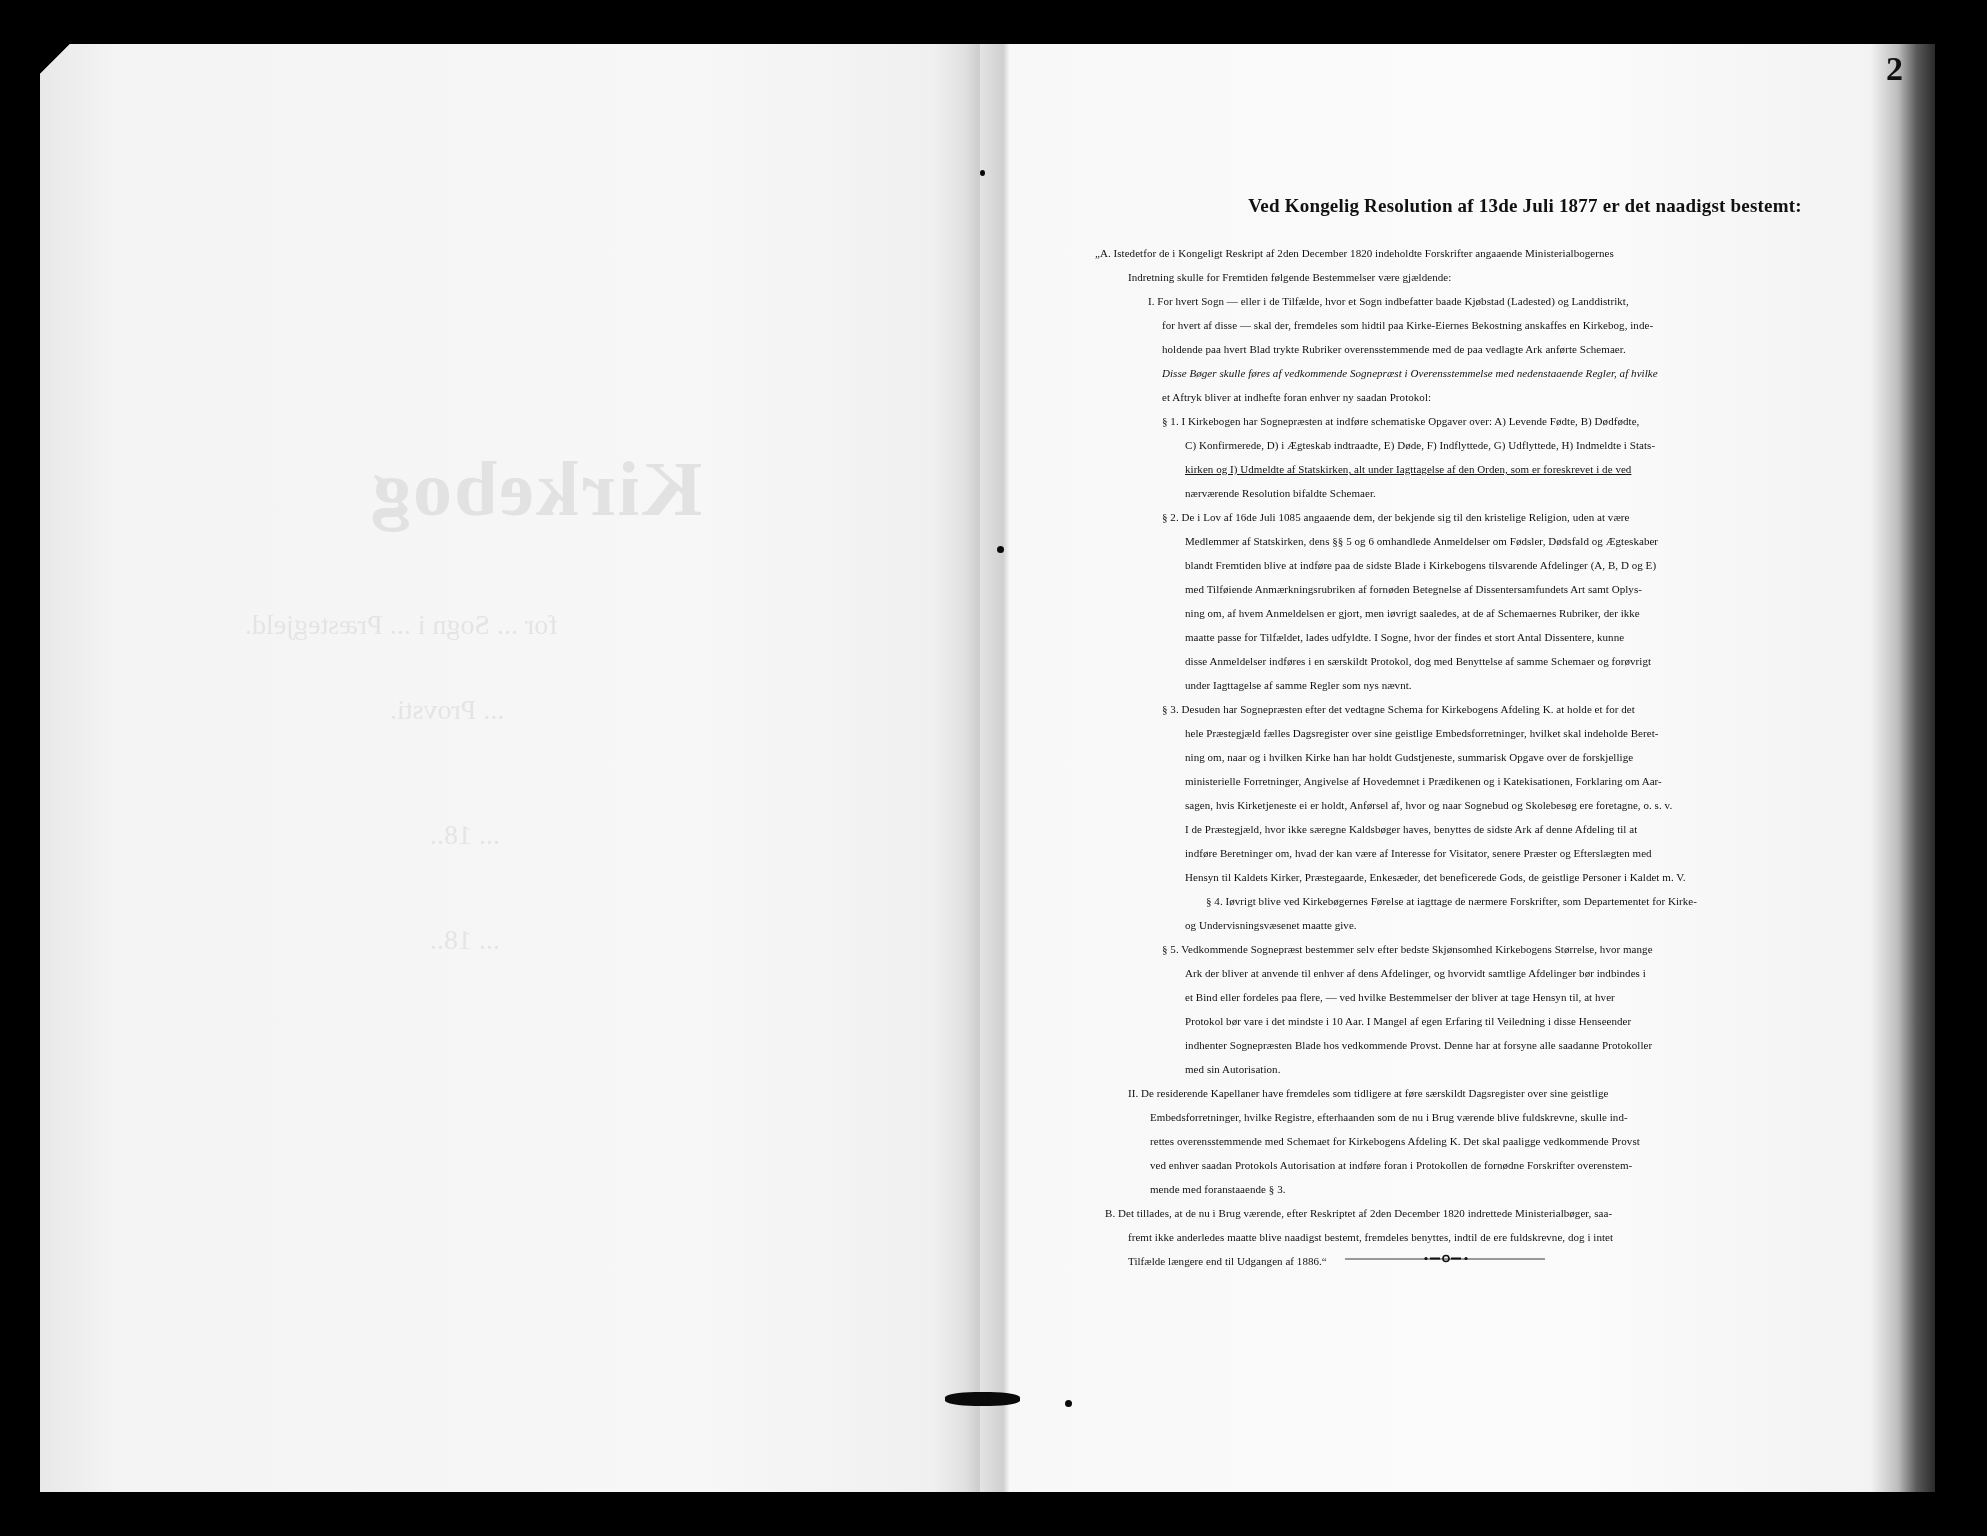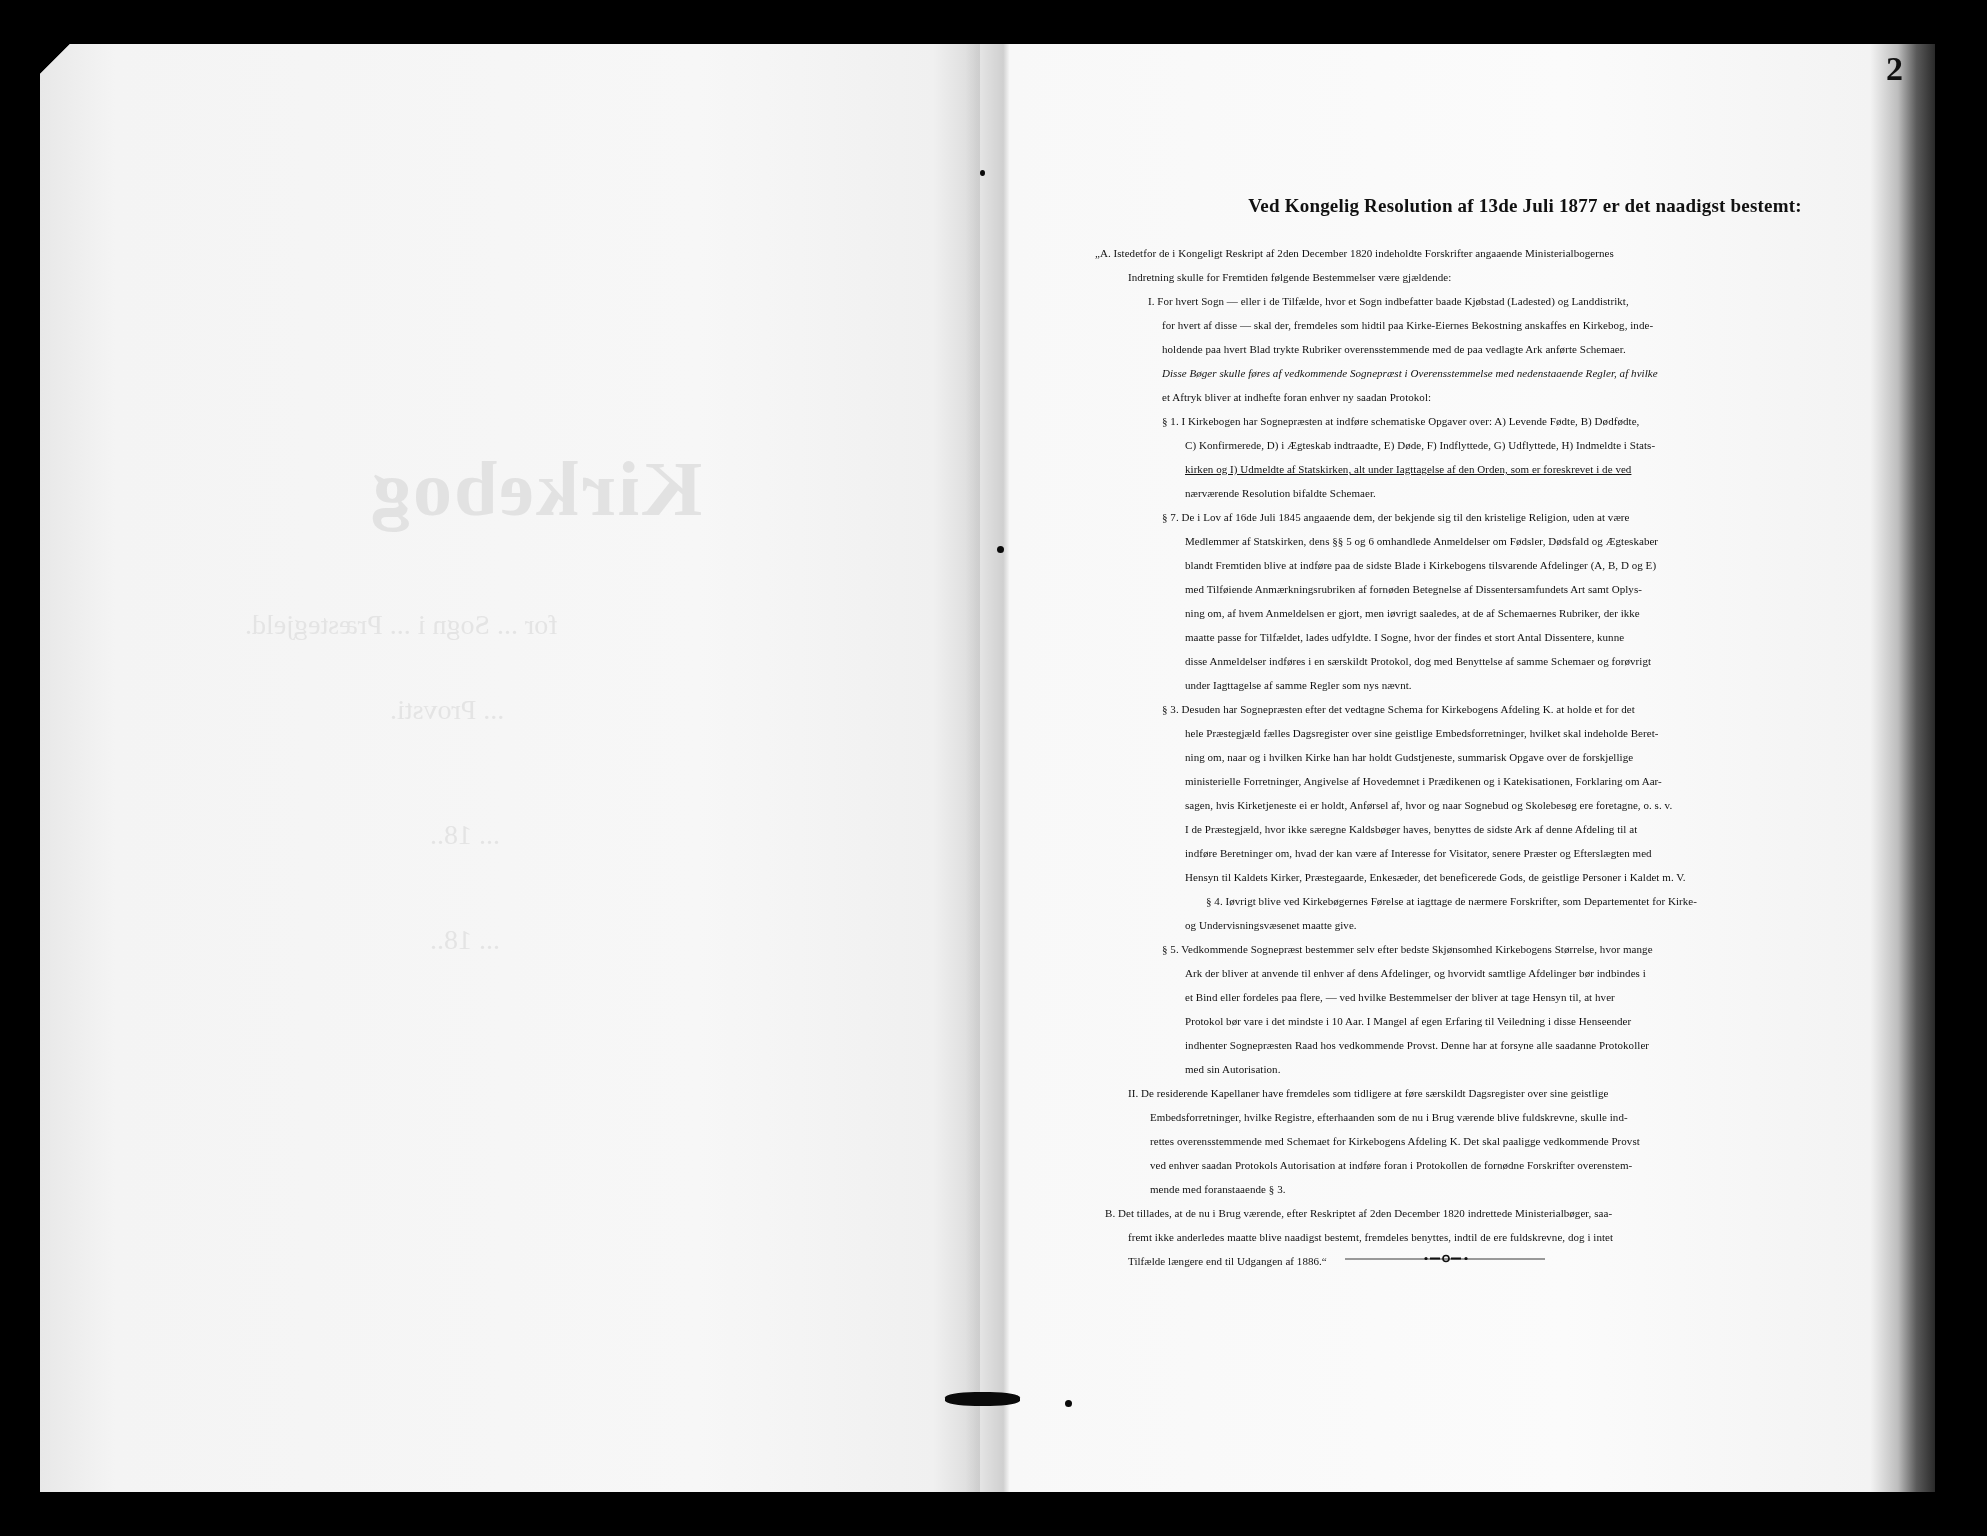--- a/index.html
+++ b/index.html
@@ -47,21 +47,21 @@
     <div class="line" style="left: 1128px; top: 272px;">Indretning skulle for Fremtiden følgende Bestemmelser være gjældende:</div>
     <div class="line" style="left: 1148px; top: 296px;">I. For hvert Sogn — eller i de Tilfælde, hvor et Sogn indbefatter baade Kjøbstad (Ladested) og Landdistrikt,</div>
     <div class="line" style="left: 1162px; top: 320px;">for hvert af disse — skal der, fremdeles som hidtil paa Kirke-Eiernes Bekostning anskaffes en Kirkebog, inde-</div>
     <div class="line" style="left: 1162px; top: 344px;">holdende paa hvert Blad trykte Rubriker overensstemmende med de paa vedlagte Ark anførte Schemaer.</div>
     <div class="line" style="left: 1162px; top: 368px; font-style: italic;">Disse Bøger skulle føres af vedkommende Sognepræst i Overensstemmelse med nedenstaaende Regler, af hvilke</div>
     <div class="line" style="left: 1162px; top: 392px;">et Aftryk bliver at indhefte foran enhver ny saadan Protokol:</div>
     <div class="line" style="left: 1162px; top: 416px;">§ 1. I Kirkebogen har Sognepræsten at indføre schematiske Opgaver over: A) Levende Fødte, B) Dødfødte,</div>
     <div class="line" style="left: 1185px; top: 440px;">C) Konfirmerede, D) i Ægteskab indtraadte, E) Døde, F) Indflyttede, G) Udflyttede, H) Indmeldte i Stats-</div>
     <div class="line" style="left: 1185px; top: 464px; text-decoration: underline;">kirken og I) Udmeldte af Statskirken, alt under Iagttagelse af den Orden, som er foreskrevet i de ved</div>
     <div class="line" style="left: 1185px; top: 488px;">nærværende Resolution bifaldte Schemaer.</div>
-    <div class="line" style="left: 1162px; top: 512px;">§ 7. De i Lov af 16de Juli 1845 angaaende dem, der bekjende sig til den kristelige Religion, uden at være</div>
+    <div class="line" style="left: 1162px; top: 512px;">§ 2. De i Lov af 16de Juli 1085 angaaende dem, der bekjende sig til den kristelige Religion, uden at være</div>
     <div class="line" style="left: 1185px; top: 536px;">Medlemmer af Statskirken, dens §§ 5 og 6 omhandlede Anmeldelser om Fødsler, Dødsfald og Ægteskaber</div>
     <div class="line" style="left: 1185px; top: 560px;">blandt Fremtiden blive at indføre paa de sidste Blade i Kirkebogens tilsvarende Afdelinger (A, B, D og E)</div>
     <div class="line" style="left: 1185px; top: 584px;">med Tilføiende Anmærkningsrubriken af fornøden Betegnelse af Dissentersamfundets Art samt Oplys-</div>
     <div class="line" style="left: 1185px; top: 608px;">ning om, af hvem Anmeldelsen er gjort, men iøvrigt saaledes, at de af Schemaernes Rubriker, der ikke</div>
     <div class="line" style="left: 1185px; top: 632px;">maatte passe for Tilfældet, lades udfyldte. I Sogne, hvor der findes et stort Antal Dissentere, kunne</div>
     <div class="line" style="left: 1185px; top: 656px;">disse Anmeldelser indføres i en særskildt Protokol, dog med Benyttelse af samme Schemaer og forøvrigt</div>
     <div class="line" style="left: 1185px; top: 680px;">under Iagttagelse af samme Regler som nys nævnt.</div>
     <div class="line" style="left: 1162px; top: 704px;">§ 3. Desuden har Sognepræsten efter det vedtagne Schema for Kirkebogens Afdeling K. at holde et for det</div>
     <div class="line" style="left: 1185px; top: 728px;">hele Præstegjæld fælles Dagsregister over sine geistlige Embedsforretninger, hvilket skal indeholde Beret-</div>
     <div class="line" style="left: 1185px; top: 752px;">ning om, naar og i hvilken Kirke han har holdt Gudstjeneste, summarisk Opgave over de forskjellige</div>
@@ -69,21 +69,21 @@
     <div class="line" style="left: 1185px; top: 800px;">sagen, hvis Kirketjeneste ei er holdt, Anførsel af, hvor og naar Sognebud og Skolebesøg ere foretagne, o. s. v.</div>
     <div class="line" style="left: 1185px; top: 824px;">I de Præstegjæld, hvor ikke særegne Kaldsbøger haves, benyttes de sidste Ark af denne Afdeling til at</div>
     <div class="line" style="left: 1185px; top: 848px;">indføre Beretninger om, hvad der kan være af Interesse for Visitator, senere Præster og Efterslægten med</div>
     <div class="line" style="left: 1185px; top: 872px;">Hensyn til Kaldets Kirker, Præstegaarde, Enkesæder, det beneficerede Gods, de geistlige Personer i Kaldet m. V.</div>
     <div class="line" style="left: 1162px; top: 896px; margin-left: 44px;">§ 4. Iøvrigt blive ved Kirkebøgernes Førelse at iagttage de nærmere Forskrifter, som Departementet for Kirke-</div>
     <div class="line" style="left: 1185px; top: 920px;">og Undervisningsvæsenet maatte give.</div>
     <div class="line" style="left: 1162px; top: 944px;">§ 5. Vedkommende Sognepræst bestemmer selv efter bedste Skjønsomhed Kirkebogens Størrelse, hvor mange</div>
     <div class="line" style="left: 1185px; top: 968px;">Ark der bliver at anvende til enhver af dens Afdelinger, og hvorvidt samtlige Afdelinger bør indbindes i</div>
     <div class="line" style="left: 1185px; top: 992px;">et Bind eller fordeles paa flere, — ved hvilke Bestemmelser der bliver at tage Hensyn til, at hver</div>
     <div class="line" style="left: 1185px; top: 1016px;">Protokol bør vare i det mindste i 10 Aar. I Mangel af egen Erfaring til Veiledning i disse Henseender</div>
-    <div class="line" style="left: 1185px; top: 1040px;">indhenter Sognepræsten Raad hos vedkommende Provst. Denne har at forsyne alle saadanne Protokoller</div>
+    <div class="line" style="left: 1185px; top: 1040px;">indhenter Sognepræsten Blade hos vedkommende Provst. Denne har at forsyne alle saadanne Protokoller</div>
     <div class="line" style="left: 1185px; top: 1064px;">med sin Autorisation.</div>
     <div class="line" style="left: 1128px; top: 1088px;">II. De residerende Kapellaner have fremdeles som tidligere at føre særskildt Dagsregister over sine geistlige</div>
     <div class="line" style="left: 1150px; top: 1112px;">Embedsforretninger, hvilke Registre, efterhaanden som de nu i Brug værende blive fuldskrevne, skulle ind-</div>
     <div class="line" style="left: 1150px; top: 1136px;">rettes overensstemmende med Schemaet for Kirkebogens Afdeling K. Det skal paaligge vedkommende Provst</div>
     <div class="line" style="left: 1150px; top: 1160px;">ved enhver saadan Protokols Autorisation at indføre foran i Protokollen de fornødne Forskrifter overenstem-</div>
     <div class="line" style="left: 1150px; top: 1184px;">mende med foranstaaende § 3.</div>
     <div class="line" style="left: 1105px; top: 1208px;">B. Det tillades, at de nu i Brug værende, efter Reskriptet af 2den December 1820 indrettede Ministerialbøger, saa-</div>
     <div class="line" style="left: 1128px; top: 1232px;">fremt ikke anderledes maatte blive naadigst bestemt, fremdeles benyttes, indtil de ere fuldskrevne, dog i intet</div>
     <div class="line" style="left: 1128px; top: 1256px;">Tilfælde længere end til Udgangen af 1886.“</div>
   </div>

